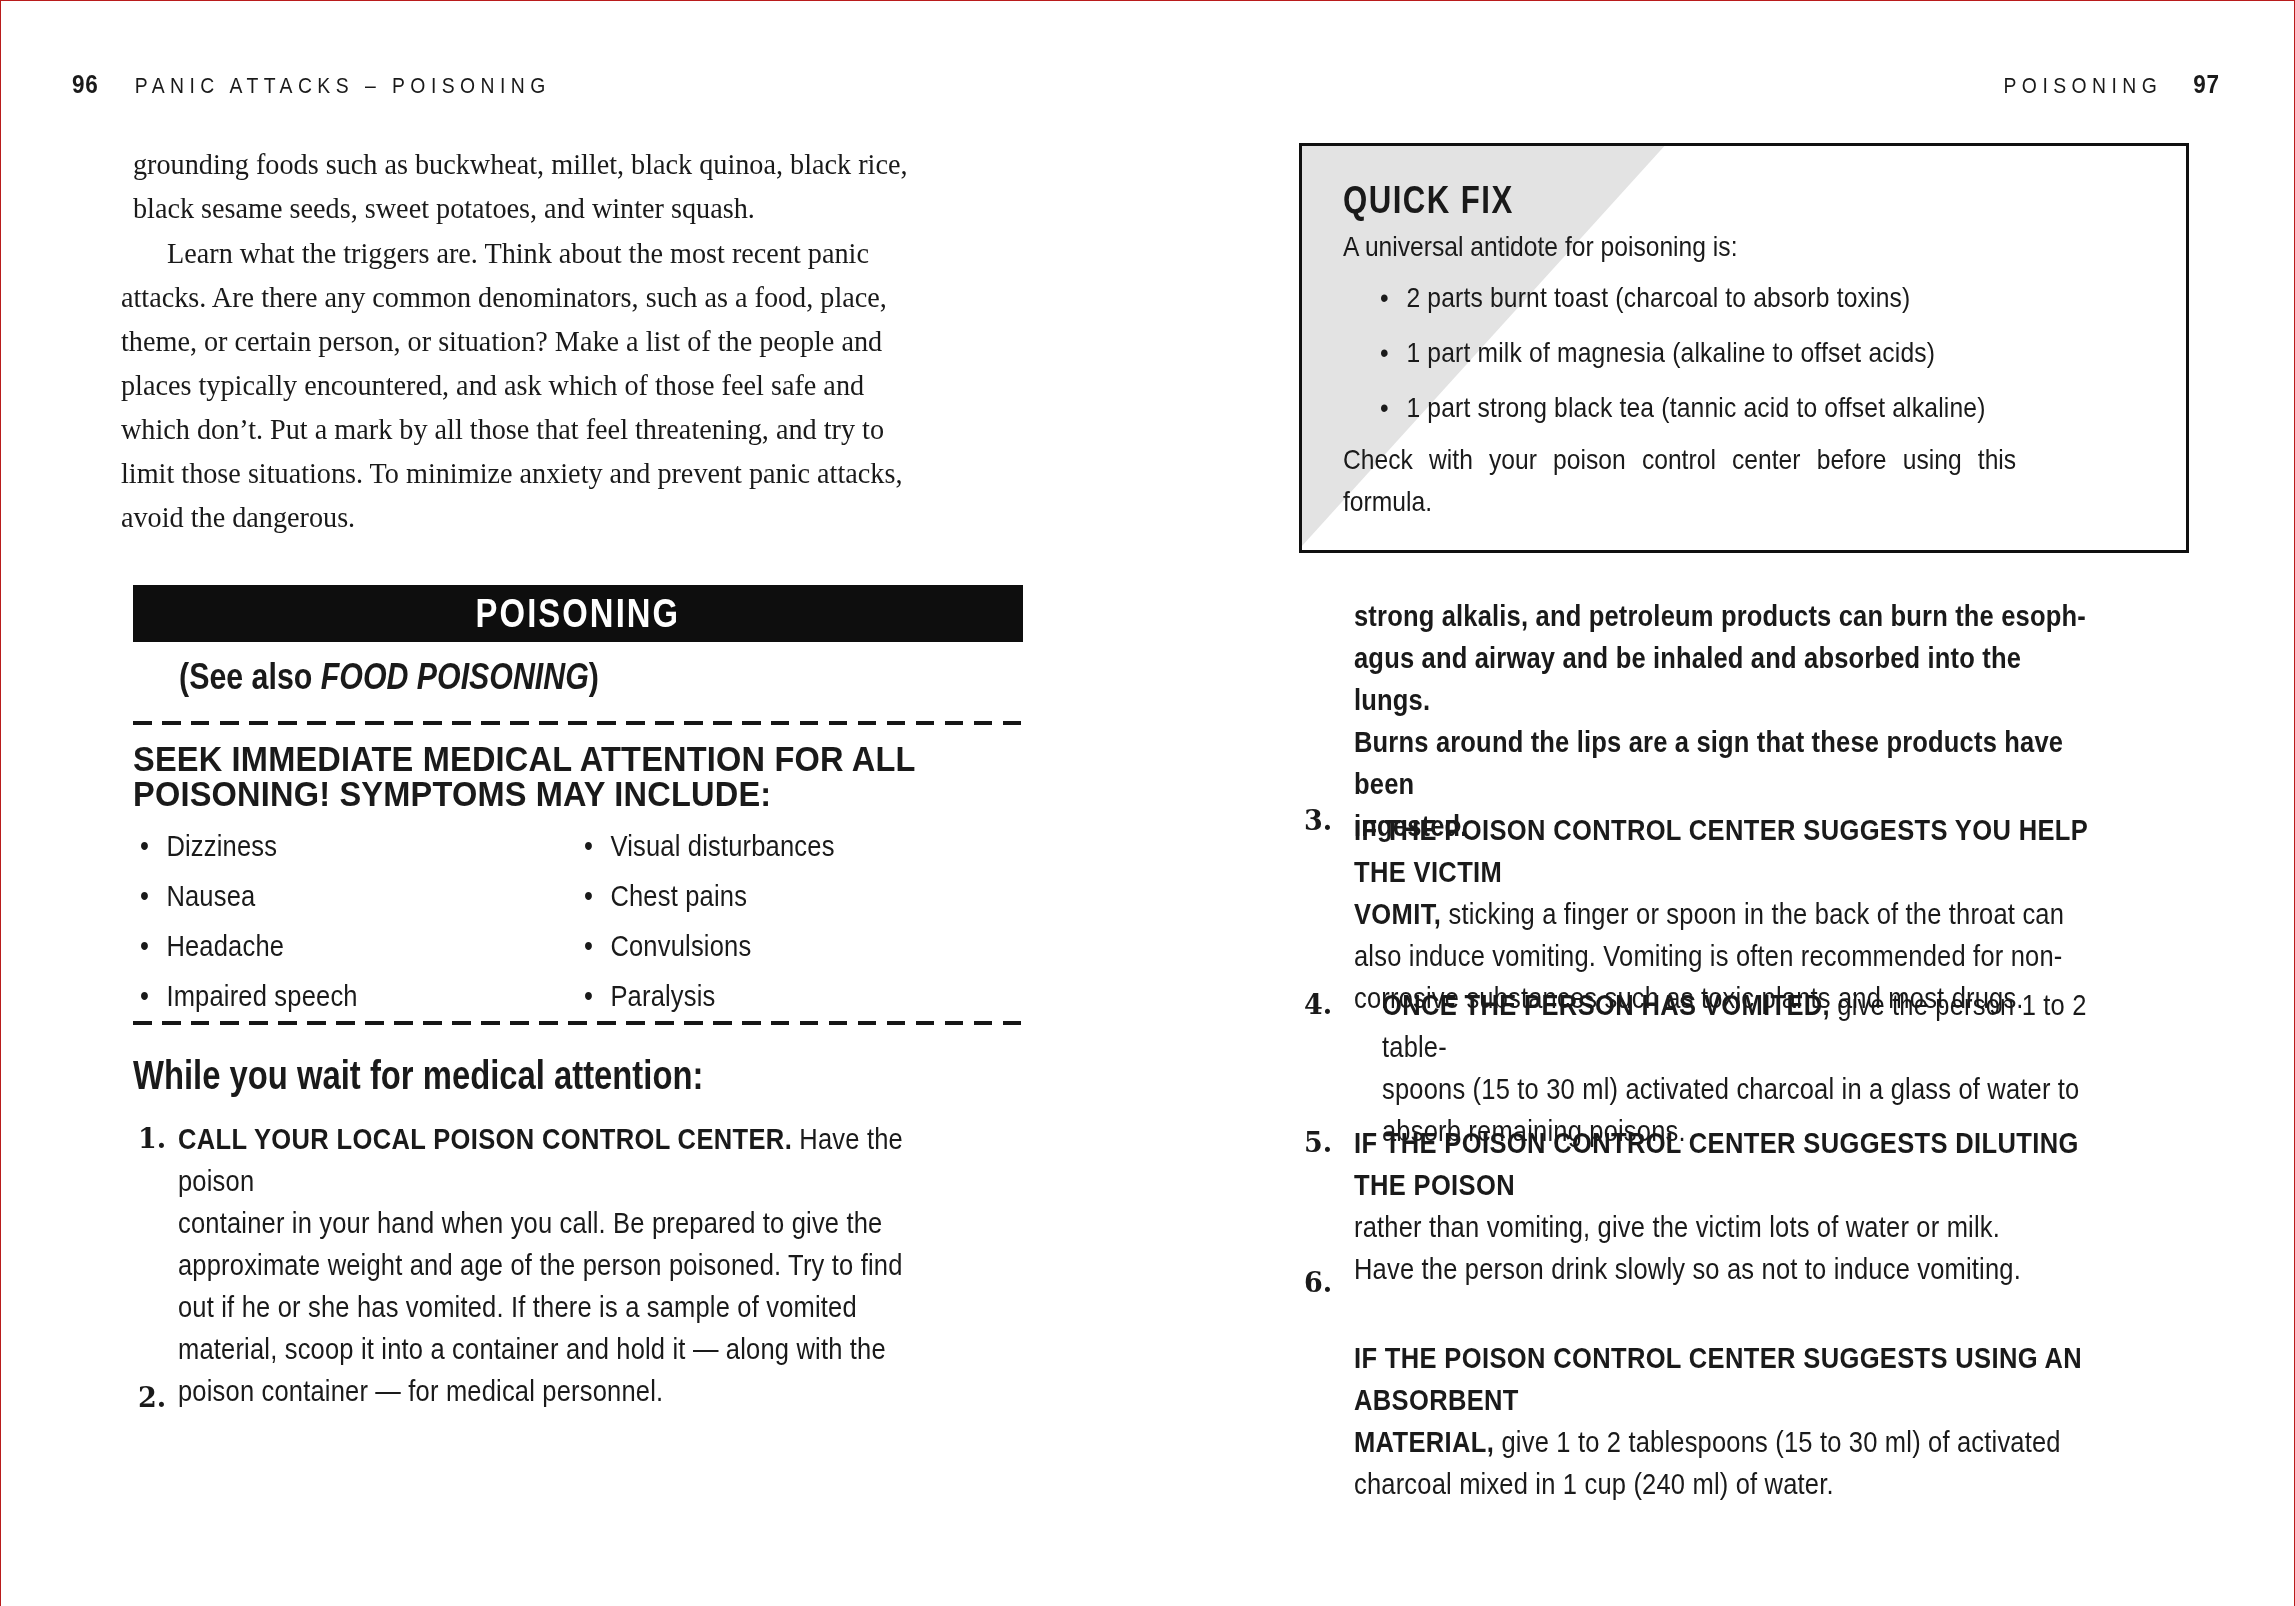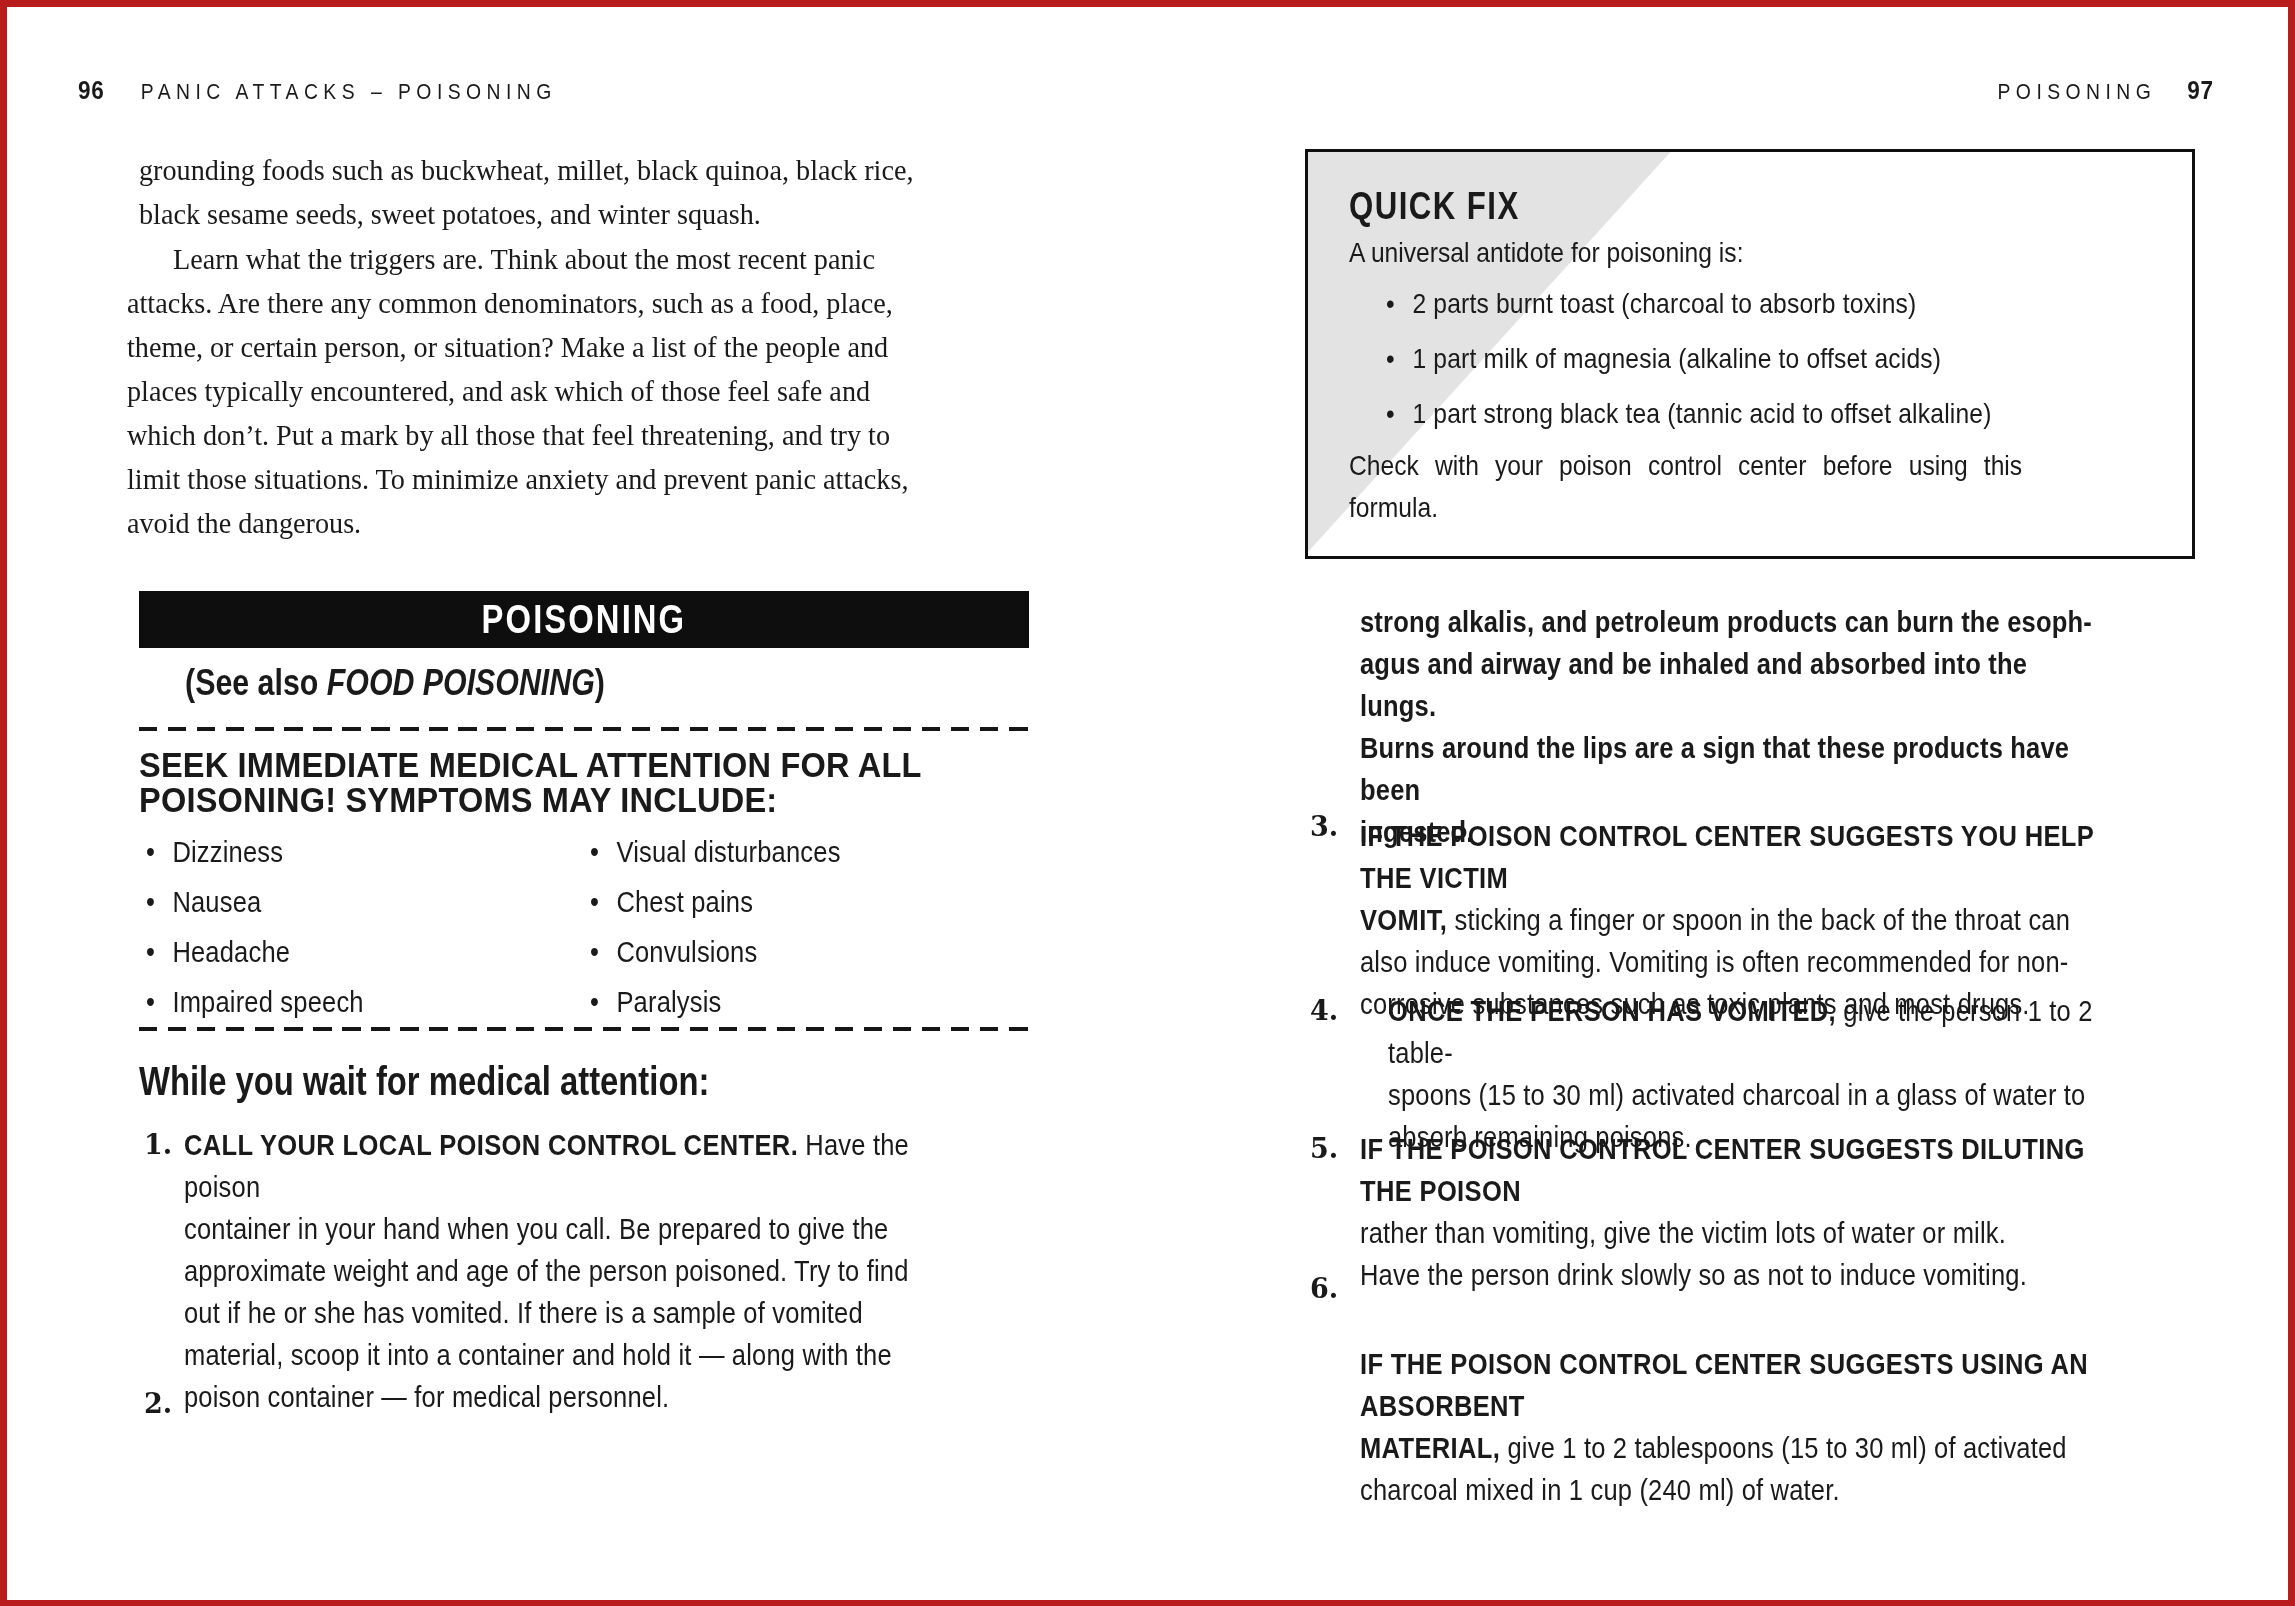--- a/index.html
+++ b/index.html
@@ -2,21 +2,21 @@
 <html style="font-size:14px"><head>
 <meta charset="utf-8">
 <style>
   html,body { margin:0; padding:0; }
   body {
     width:2295px; height:1607px; position:relative;
     background:#ffffff; overflow:hidden;
     font-family:"Liberation Sans", sans-serif;
     color:#1a1a1a;
   }
-  .canvas { position:absolute; inset:0; border:7px solid #b91c1c; box-sizing:border-box; background:#fff; }
+  .canvas { position:absolute; inset:0; border:1px solid #b91c1c; box-sizing:border-box; background:#fff; }
   .abs { position:absolute; }
 
   
   .runhead { display:flex; align-items:baseline; transform:scaleX(0.88); }
   .runhead.left  { transform-origin:0 50%; }
   .runhead.right { transform-origin:100% 50%; }
   .folio { font-weight:bold; font-size:25.6px; letter-spacing:0.9px; }
   .runtitle { font-size:22px; letter-spacing:6.2px; }
   .runhead.left .runtitle { margin-left:41px; }
   .runhead.right .runtitle { margin-right:35px; }

